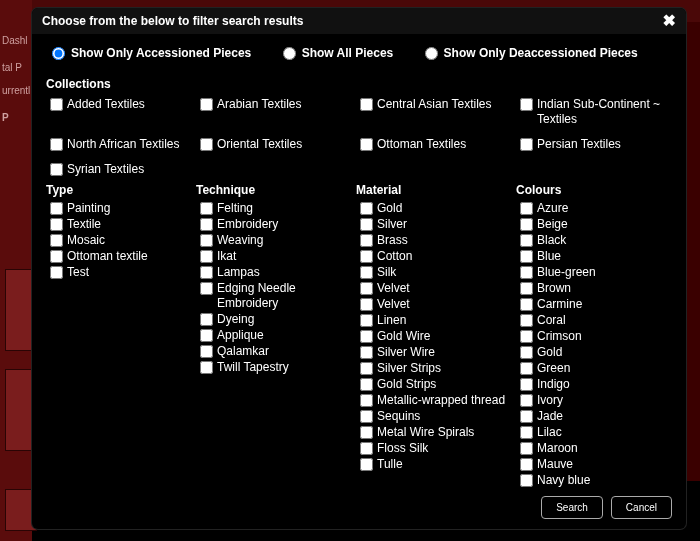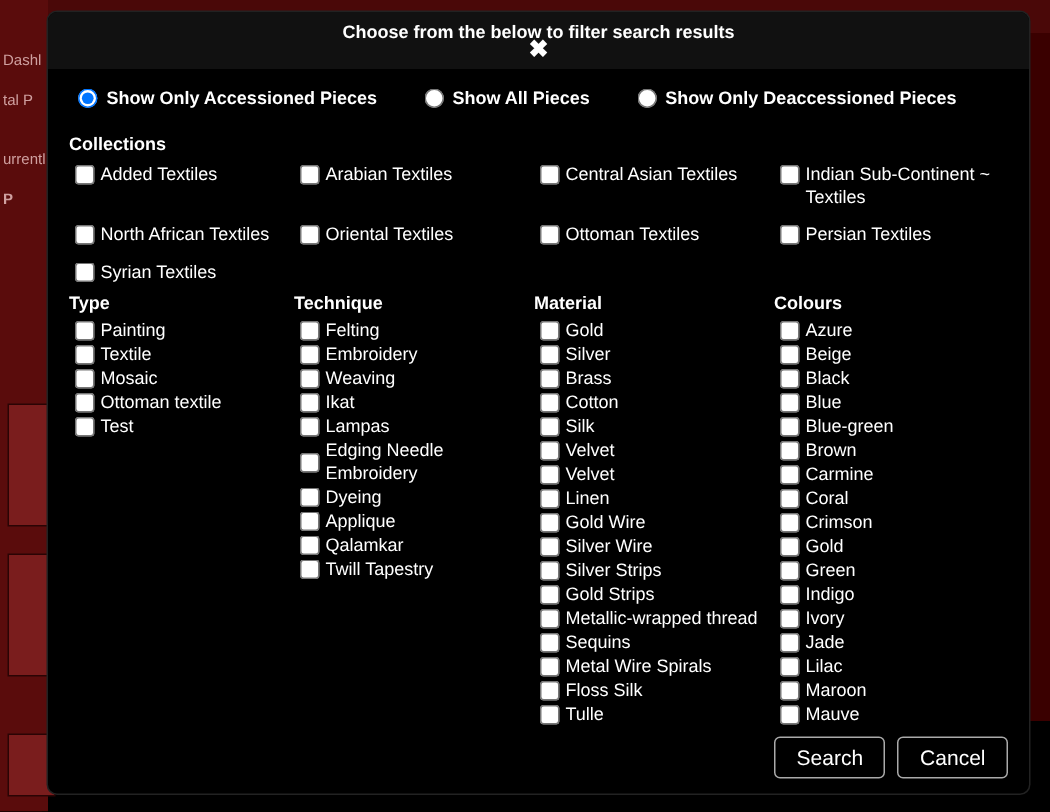--- a/index.html
+++ b/index.html
@@ -42,21 +42,21 @@
     box-shadow: 0 0 0 1px #222;
   }
   .modal-header {
     background: #111;
     color: #fff;
     font-size: 12px;
     font-weight: bold;
     padding: 6px 10px;
     border-top-left-radius: 6px;
     border-top-right-radius: 6px;
-    display: flex; align-items: center; justify-content: space-between; flex-direction: column;
+    display: flex; align-items: center; justify-content: space-between;
   }
   .modal-header .close {
     color:#fff; font-size:16px; line-height:12px; cursor:pointer; font-weight:bold;
   }
   .modal-body {
     flex: 1 1 auto;
     overflow: auto;
     padding: 8px 14px 4px 14px;
     color: #fff;
     font-size: 12px;
@@ -86,43 +86,43 @@
 
   .cols4 {
     display: grid;
     grid-template-columns: 150px 160px 160px 160px;
     column-gap: 0px;
     padding-left: 0;
   }
   .col { }
   .col .section-title { margin-top:0; margin-bottom:4px; }
   .list { padding-left:4px; }
-  .list .chk { margin: 1px 0; align-items: center; }
+  .list .chk { margin: 1px 0; }
 
   .modal-footer {
     padding: 8px 14px 10px 14px;
     display:flex; justify-content:flex-end; gap:8px;
     border-bottom-left-radius:6px; border-bottom-right-radius:6px;
   }
   .btn {
     background:#000; color:#fff; border:1px solid #aaa; border-radius:4px;
-    padding: 5px 14px; font-size:14px; cursor:pointer;
+    padding: 5px 14px; font-size:10px; cursor:pointer;
   }
 </style>
 </head>
 <body>
 
 <div class="bg"></div>
 <div class="bg-top">
   <span class="a">A</span>
 </div>
 <div class="bg-strip-left">
   <span class="lbl" style="margin-top:31px">Dashl</span>
   <span class="lbl" style="margin-top:8px">tal P</span>
-  <span class="lbl" style="margin-top:20px">urrentl</span>
+  <span class="lbl" style="margin-top:4px">urrentl</span>
   <span class="lbl" style="margin-top:8px;font-weight:bold">P</span>
 </div>
 <div class="bg-thumb" style="top:270px"></div>
 <div class="bg-thumb" style="top:370px"></div>
 <div class="bg-thumb" style="top:490px;height:40px"></div>
 
 <div class="modal">
   <div class="modal-header">
     <span>Choose from the below to filter search results</span>
     <span class="close">✖</span>

